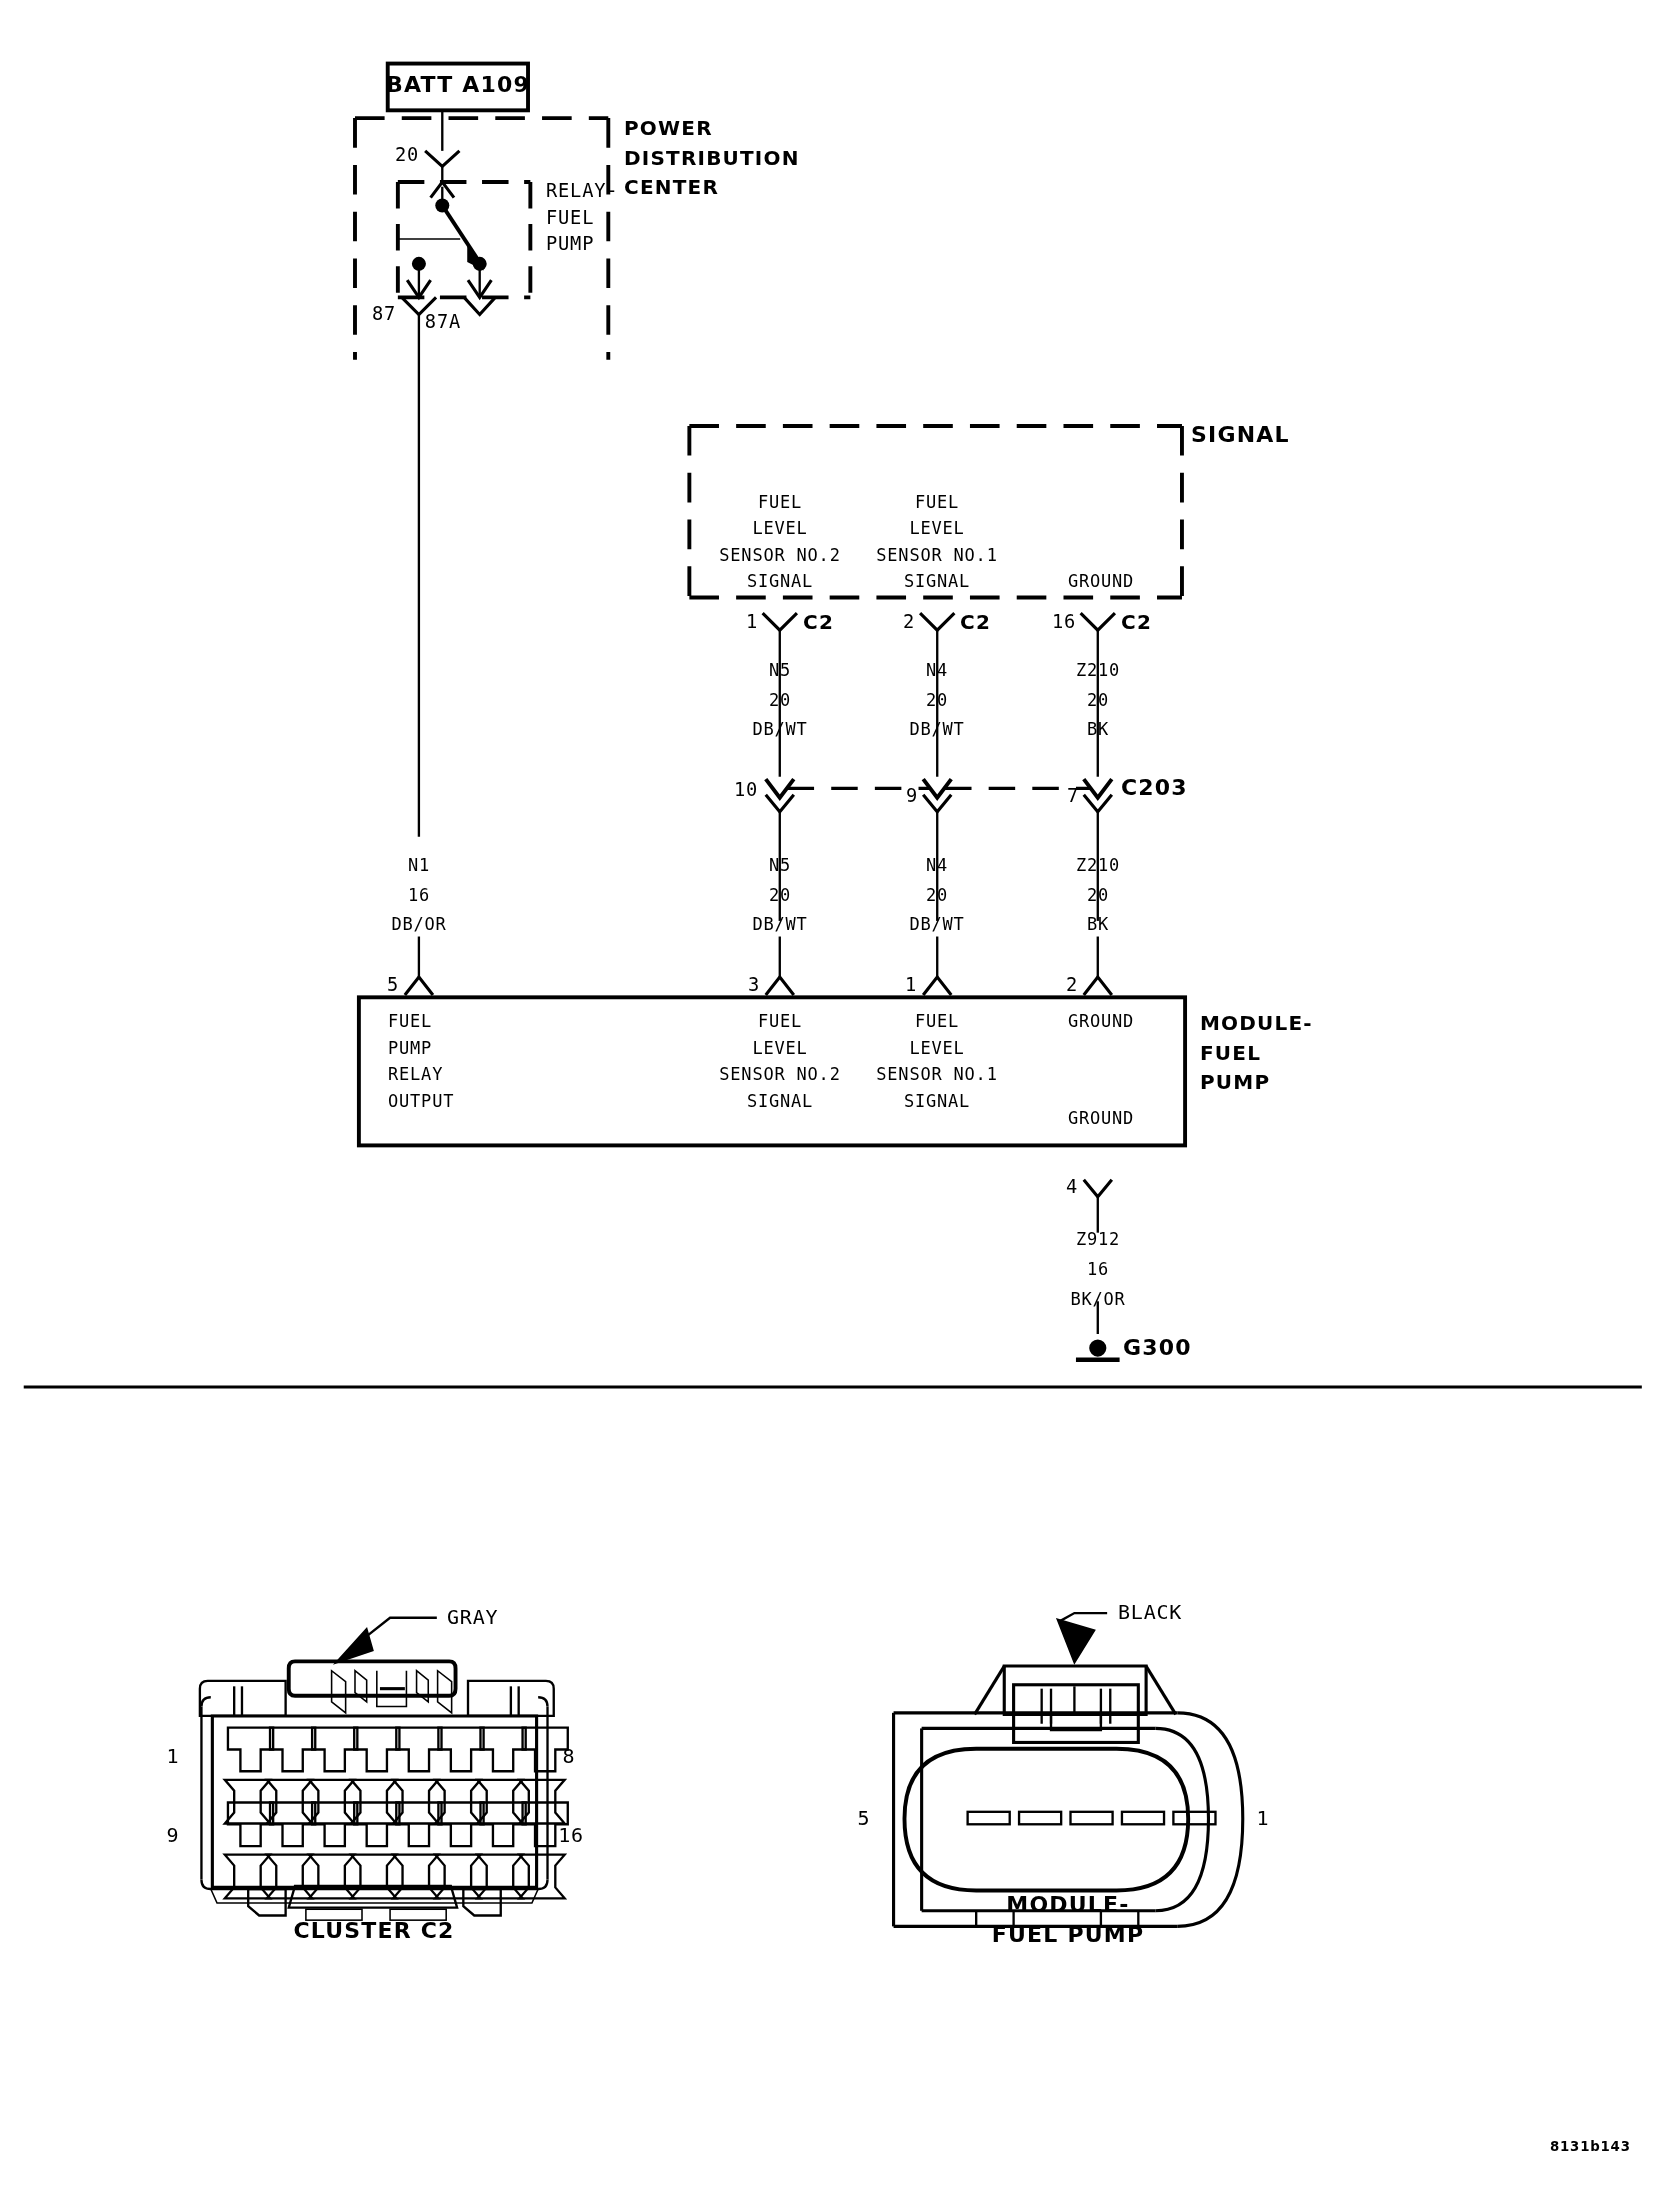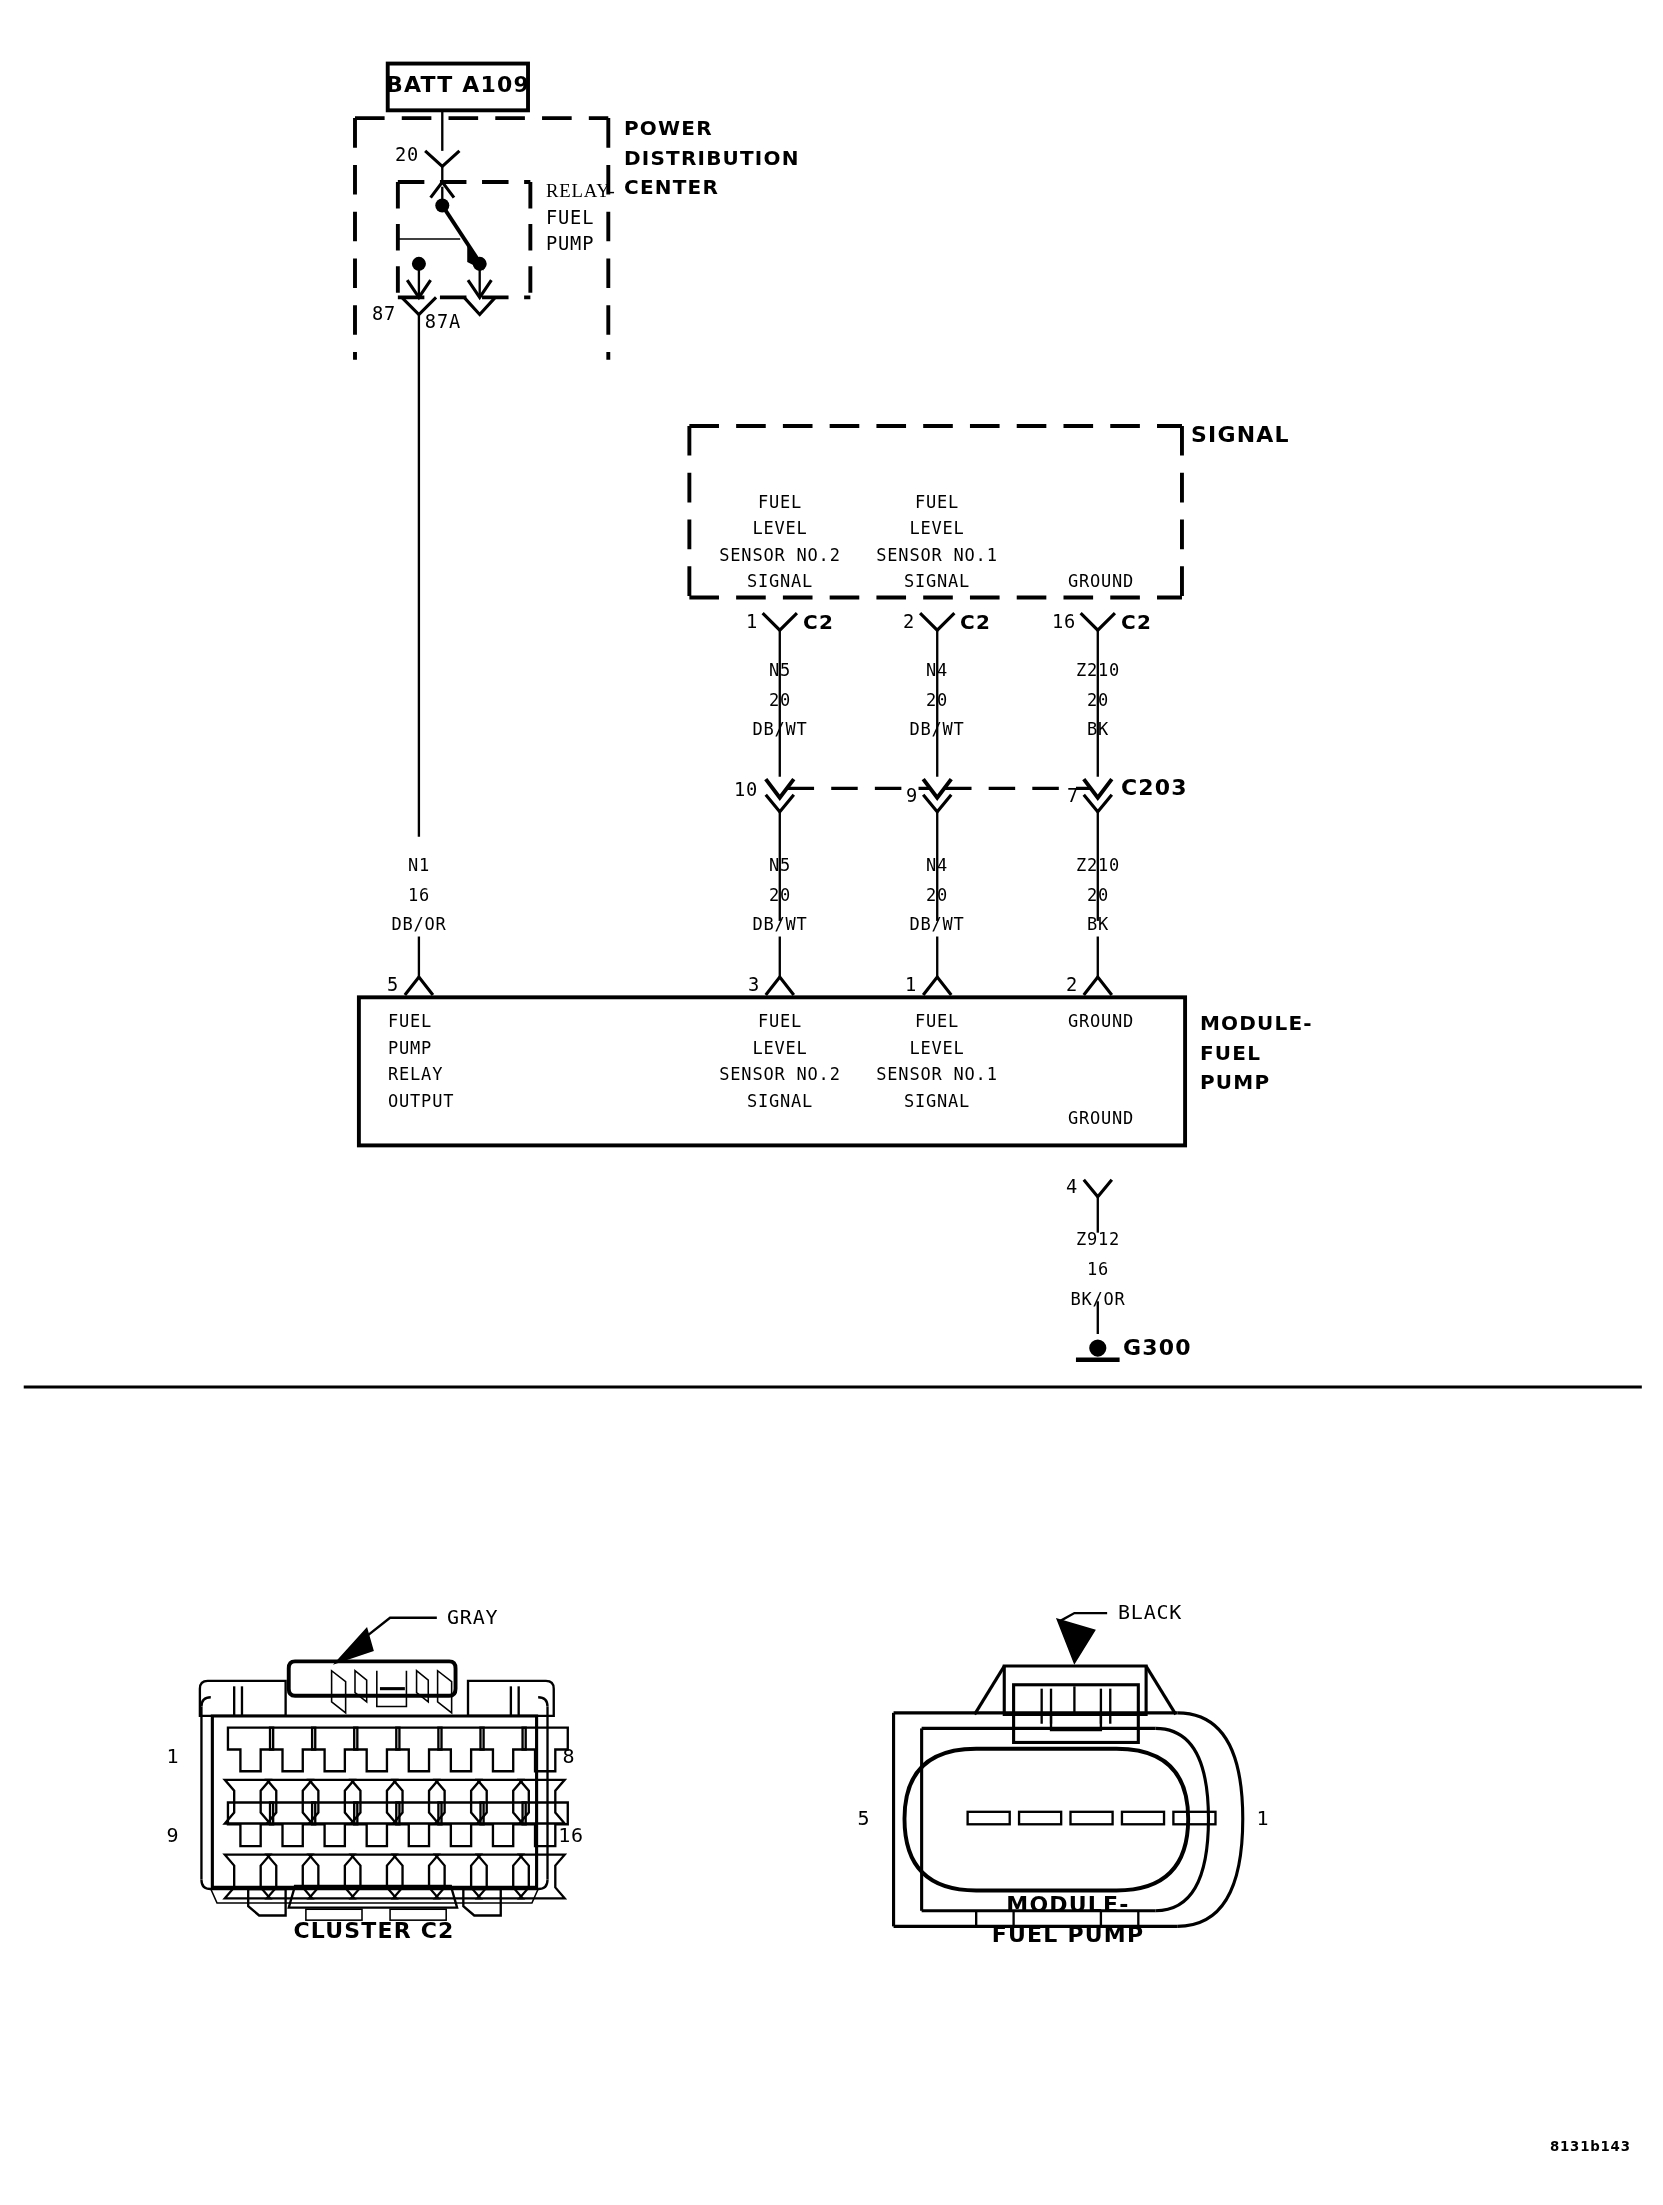--- a/index.html
+++ b/index.html
@@ -267,21 +267,21 @@
       <line x1="1460" y1="2440" x2="1460" y2="2460" stroke-width="3"></line>
     </g>
   </svg>
 
   <div class="t bold f28 c" style="left:458px;top:65px;">BATT A109</div>
 
   <div class="t bold f26" style="left:624px;top:109px;">POWER</div>
   <div class="t bold f26" style="left:624px;top:139px;">DISTRIBUTION</div>
   <div class="t bold f26" style="left:624px;top:168px;">CENTER</div>
 
-  <div class="t thin f24" style="left:546px;top:173px;font-family:Liberation Serif, serif;">RELAY-</div>
+  <div class="t thin f24" style="left:546px;top:173px;">RELAY-</div>
   <div class="t thin f24" style="left:546px;top:200px;">FUEL</div>
   <div class="t thin f24" style="left:546px;top:226px;">PUMP</div>
 
   <div class="t thin f24 r" style="left:419px;top:137px;">20</div>
   <div class="t thin f24 r" style="left:396px;top:296px;">87</div>
   <div class="t thin f24 r" style="left:461px;top:296px;margin-top:8px;">87A</div>
 
   <div class="t bold f28" style="left:1191px;top:415px;">SIGNAL</div>
 
   <div class="t thin f22 c" style="left:780px;top:485px;">FUEL</div>

